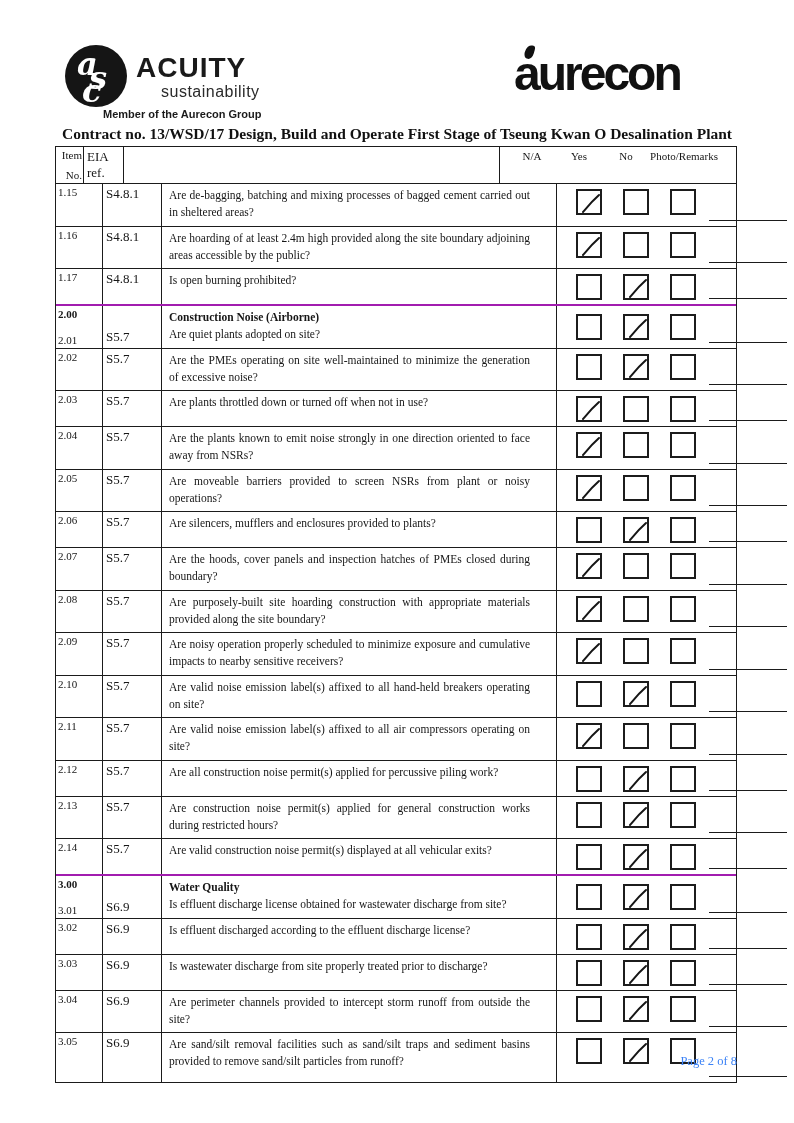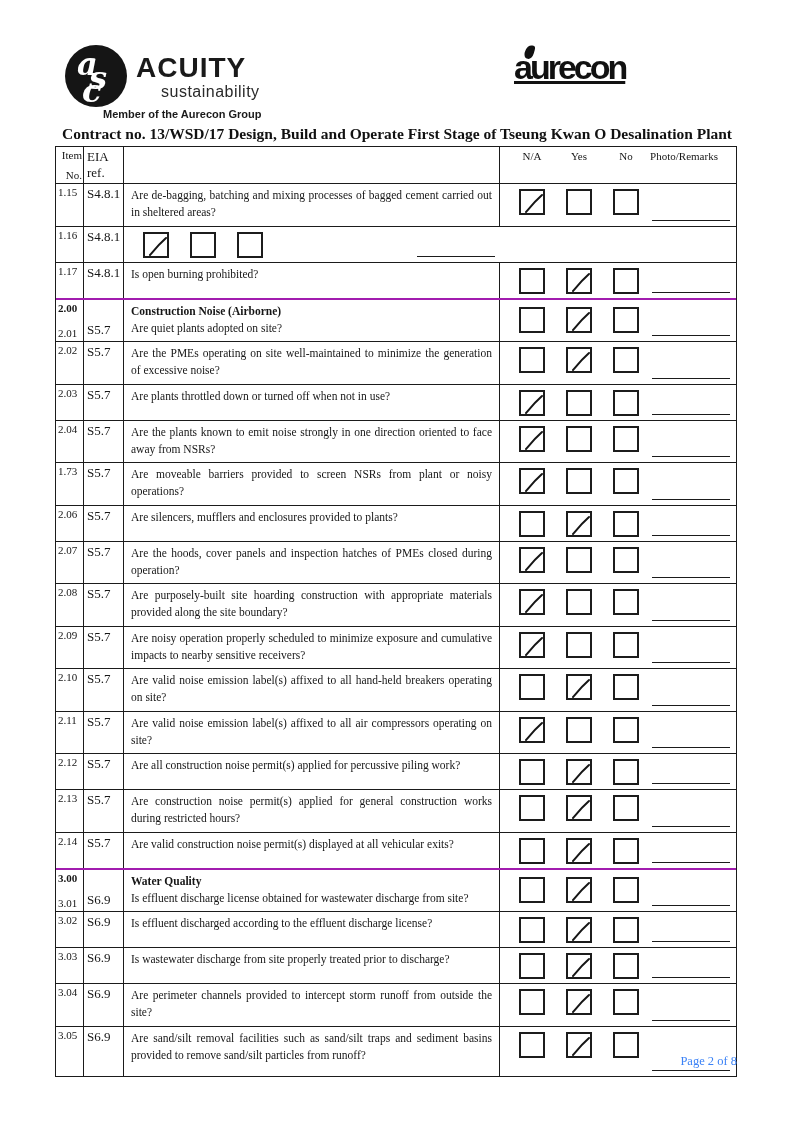--- a/index.html
+++ b/index.html
@@ -9,30 +9,30 @@
     background:#ffffff; font-family:"Liberation Serif", serif; color:#161616;
     overflow:hidden;
   }
   
   .brand { position:absolute; left:64px; top:42px; width:330px; height:88px; font-family:"Liberation Sans", sans-serif; }
   .monogram { position:absolute; left:0; top:2px; }
   .acuity-word { position:absolute; left:72px; top:10px; font-size:28px; font-weight:bold; letter-spacing:1px; color:#1a1a1a; }
   .acuity-sub { position:absolute; left:97px; top:41px; font-size:16px; color:#2a2a2a; letter-spacing:0.5px; }
   .acuity-member { position:absolute; left:39px; top:66px; font-size:11px; font-weight:bold; color:#1a1a1a; }
   .aurecon { position:absolute; left:514px; top:50px; font-family:"Liberation Sans", sans-serif;
-    font-size:34px; font-weight:bold; letter-spacing:-3px; color:#111; line-height:1;text-decoration:underline; }
+    font-size:48px; font-weight:bold; letter-spacing:-3px; color:#111; line-height:1; }
   .aur-accent { position:absolute; left:11px; top:-5px; width:9px; height:14px; background:#111;
     border-radius:70% 30% 55% 45%; transform:rotate(16deg); }
   
   .title { position:absolute; left:0; top:125px; width:100%; text-align:center;
     font-size:15.5px; font-weight:bold; color:#111; }
   
   .tbl { position:absolute; left:55px; top:146px; width:682px; border:1.5px solid #1b1b1b; background:#fff; }
   .thead, .trow { display:grid; grid-template-columns:27px 40px 376px 235px; }
-  .trow { border-top:1px solid #1b1b1b; min-height:36px; }
+  .trow { border-top:1px solid #1b1b1b; min-height:36px;gap:19px; }
   .trow.secrow { border-top:2px solid #a21caf; min-height:40px; }
   .cell { border-left:1px solid #1b1b1b; position:relative; }
   .cell:first-child { border-left:none; }
   .thead { min-height:36px; }
   .hcell { display:flex; flex-direction:column; justify-content:space-between; padding:2px 2px 1px 2px; font-size:10.5px;align-items:flex-end; }
   .c-item { padding:2px 1px 2px 2px; font-size:11px; display:flex; flex-direction:column; }
   .c-eia  { padding:2px 2px 2px 3px; font-size:13px; display:flex; flex-direction:column; }
   .c-q    { padding:3px 7px 4px 7px; font-size:11.5px; line-height:1.5; text-align:justify; display:flex; flex-direction:column; }
   .secrow .c-item, .secrow .c-q { justify-content:space-between; }
   .secrow .c-eia { justify-content:flex-end; padding-bottom:3px; }
@@ -112,20 +112,23 @@
             <div class="remark"></div>
           </div>
         </div>
         <div class="trow">
           <div class="cell c-item">
             <span>1.16</span>
           </div>
           <div class="cell c-eia">
             <span>S4.8.1</span>
           </div>
+          <div class="cell c-q">
+            <span>Are hoarding of at least 2.4m high provided along the site boundary adjoining areas accessible by the public?</span>
+          </div>
           <div class="cell">
             <div class="cb cb-na on">
               <svg width="26" height="26" viewBox="0 0 26 26">
                 <path d="M5 21 C 7 19, 11 13, 21 4" fill="none" stroke="#161616" stroke-width="2" stroke-linecap="round"></path>
               </svg>
             </div>
             <div class="cb cb-yes"></div>
             <div class="cb cb-no"></div>
             <div class="remark"></div>
           </div>
@@ -232,21 +235,21 @@
                 <path d="M5 21 C 7 19, 11 13, 21 4" fill="none" stroke="#161616" stroke-width="2" stroke-linecap="round"></path>
               </svg>
             </div>
             <div class="cb cb-yes"></div>
             <div class="cb cb-no"></div>
             <div class="remark"></div>
           </div>
         </div>
         <div class="trow">
           <div class="cell c-item">
-            <span>1.73</span>
+            <span>2.05</span>
           </div>
           <div class="cell c-eia">
             <span>S5.7</span>
           </div>
           <div class="cell c-q">
             <span>Are moveable barriers provided to screen NSRs from plant or noisy operations?</span>
           </div>
           <div class="cell">
             <div class="cb cb-na on">
               <svg width="26" height="26" viewBox="0 0 26 26">
@@ -280,21 +283,21 @@
           </div>
         </div>
         <div class="trow">
           <div class="cell c-item">
             <span>2.07</span>
           </div>
           <div class="cell c-eia">
             <span>S5.7</span>
           </div>
           <div class="cell c-q">
-            <span>Are the hoods, cover panels and inspection hatches of PMEs closed during operation?</span>
+            <span>Are the hoods, cover panels and inspection hatches of PMEs closed during boundary?</span>
           </div>
           <div class="cell">
             <div class="cb cb-na on">
               <svg width="26" height="26" viewBox="0 0 26 26">
                 <path d="M5 21 C 7 19, 11 13, 21 4" fill="none" stroke="#161616" stroke-width="2" stroke-linecap="round"></path>
               </svg>
             </div>
             <div class="cb cb-yes"></div>
             <div class="cb cb-no"></div>
             <div class="remark"></div>

